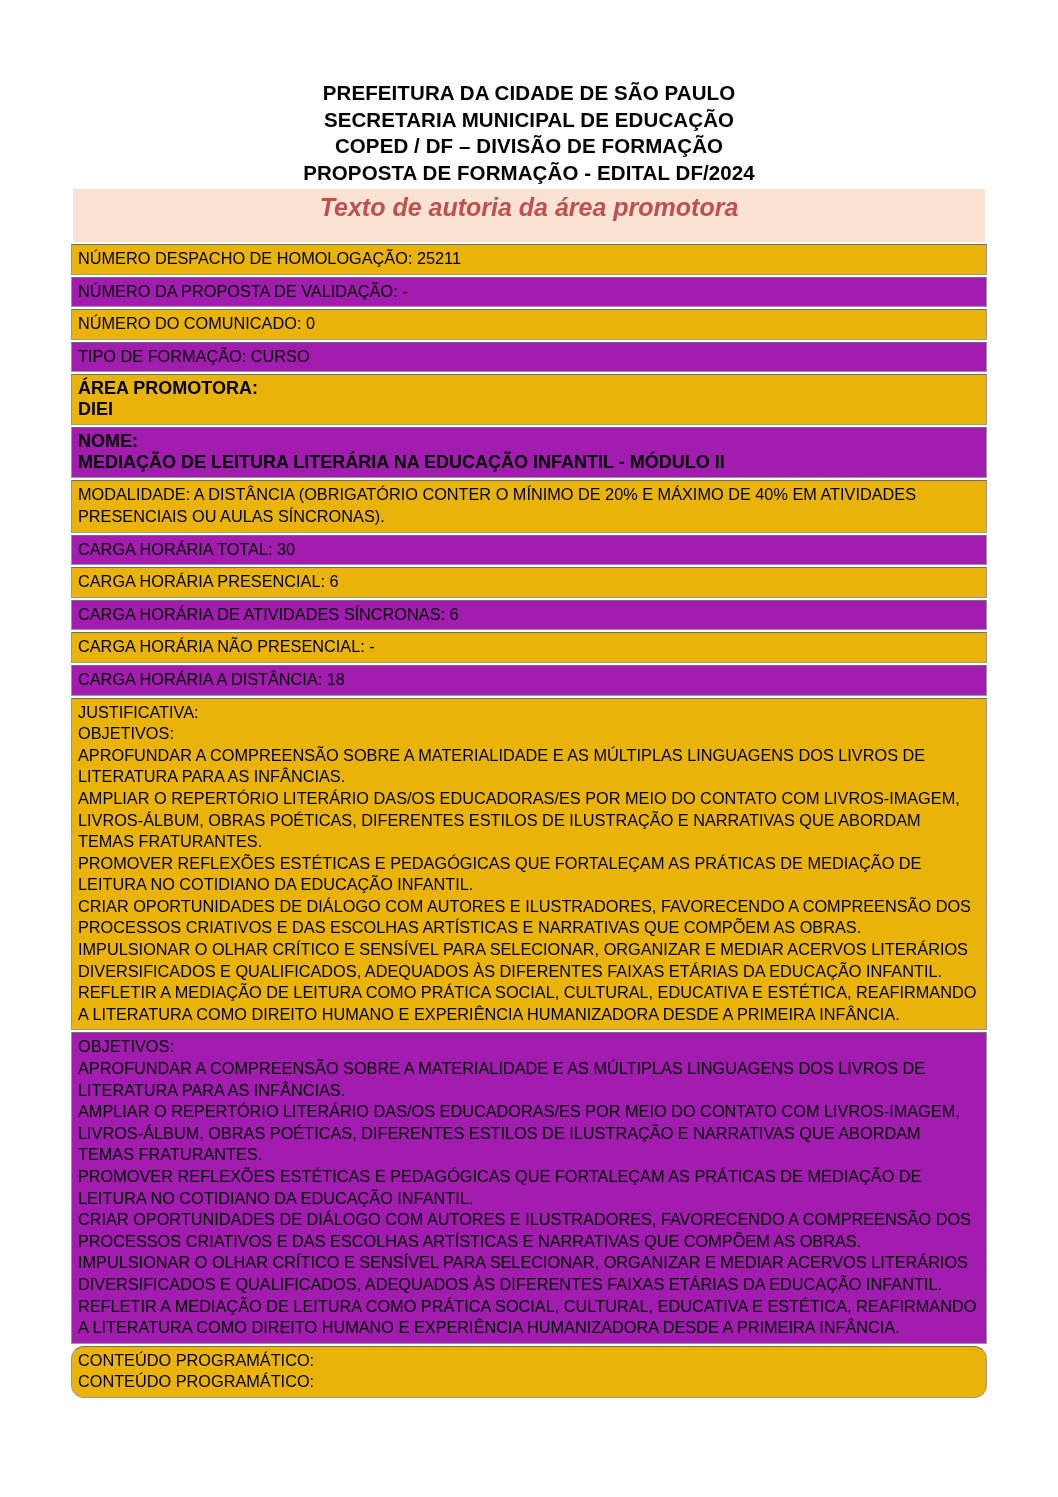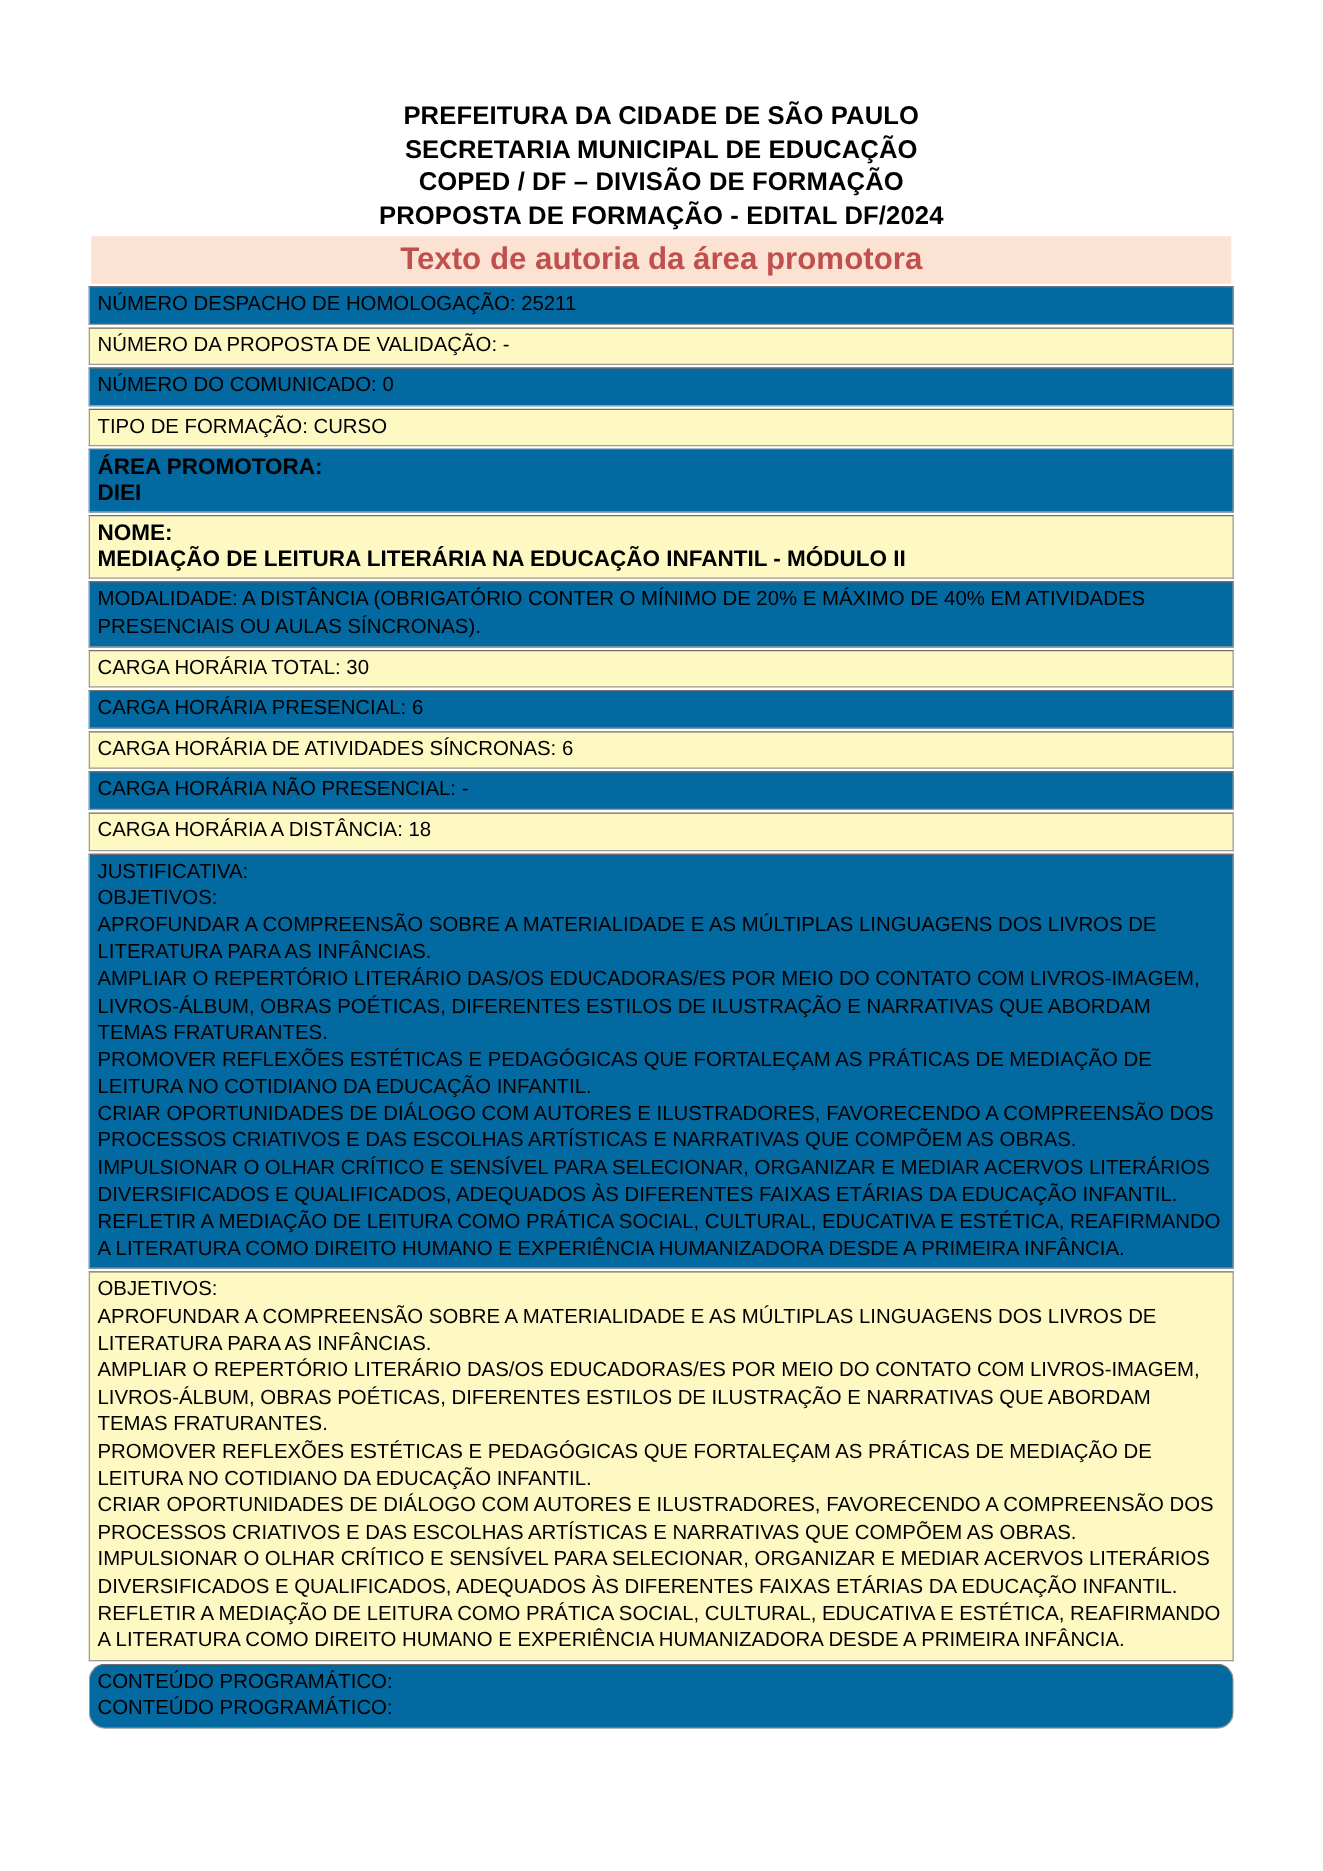--- a/index.html
+++ b/index.html
@@ -37,21 +37,22 @@
     letter-spacing: 0.1px;
     white-space: nowrap;
   }
 
   
   .title-banner {
     margin: 3px auto 0 auto;
     width: 912px;
     background: #FBE2D2;
     text-align: center;
-    padding: 3px 0 5px 0;
+    padding: 3px 0 20px 0;
+    font-style: italic;
   }
   .title-banner .banner-text {
     color: #C0504D;
     font-weight: bold;
     font-size: 25px;
     line-height: 30px;
   }
 
   
   .form-table {
@@ -61,24 +62,24 @@
     border-spacing: 0 2px;
     table-layout: fixed;
   }
   .form-table tr.row > td {
     border: 1px solid #9a9a9a;
     border-top-color: #6f6f6f;
     padding: 3px 6px 4px 6px;
     vertical-align: top;
     font-size: 16.3px;
     line-height: 21.6px;
-    background: #0369a1;
+    background: #eab308;
   }
   .form-table tr.row.tint > td {
-    background: #fef9c3;
+    background: #a21caf;
   }
   .cell-line {
     display: block;
     white-space: nowrap;
   }
   .cell-para {
     display: block;
     white-space: normal;
   }
   .bold-line {

